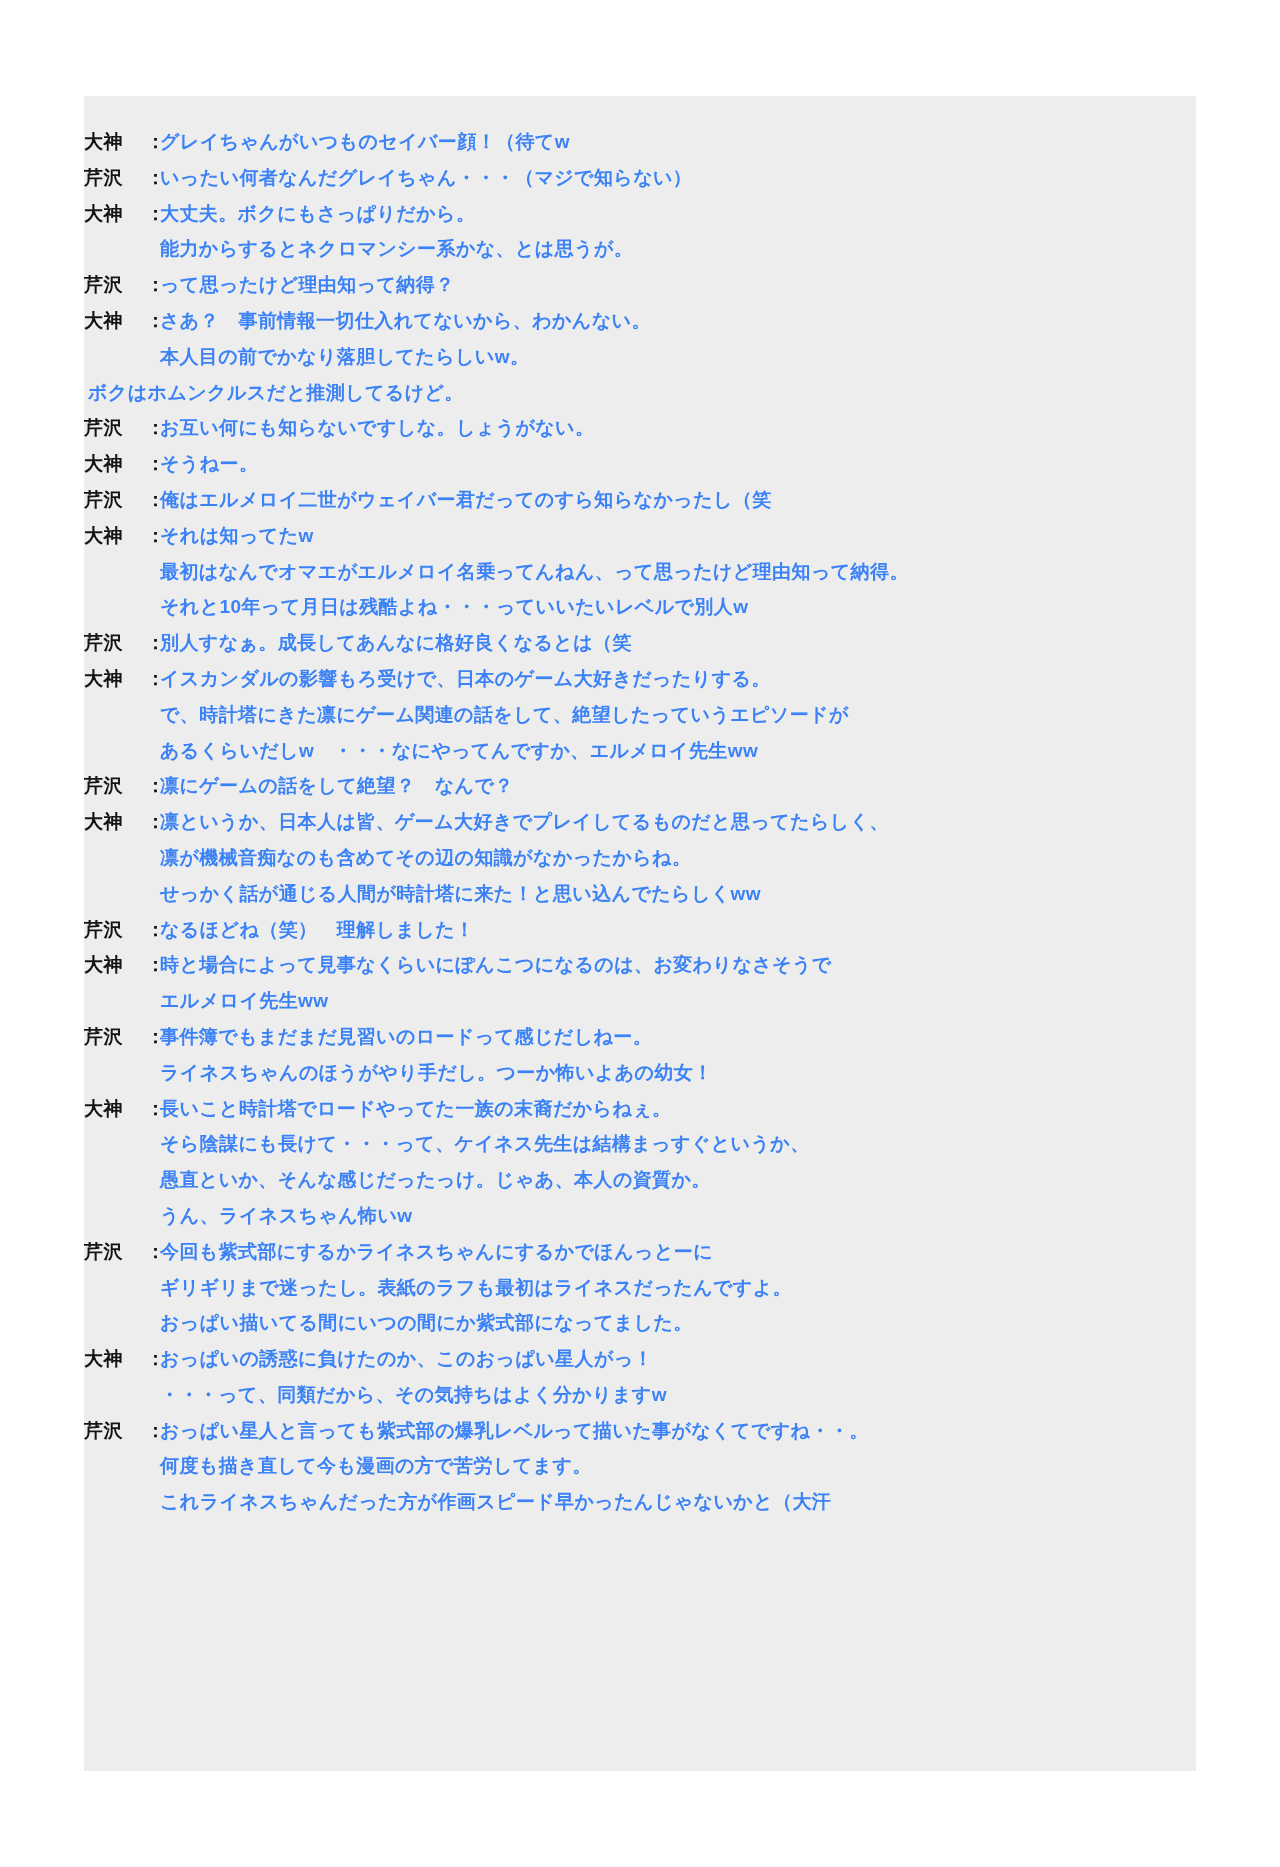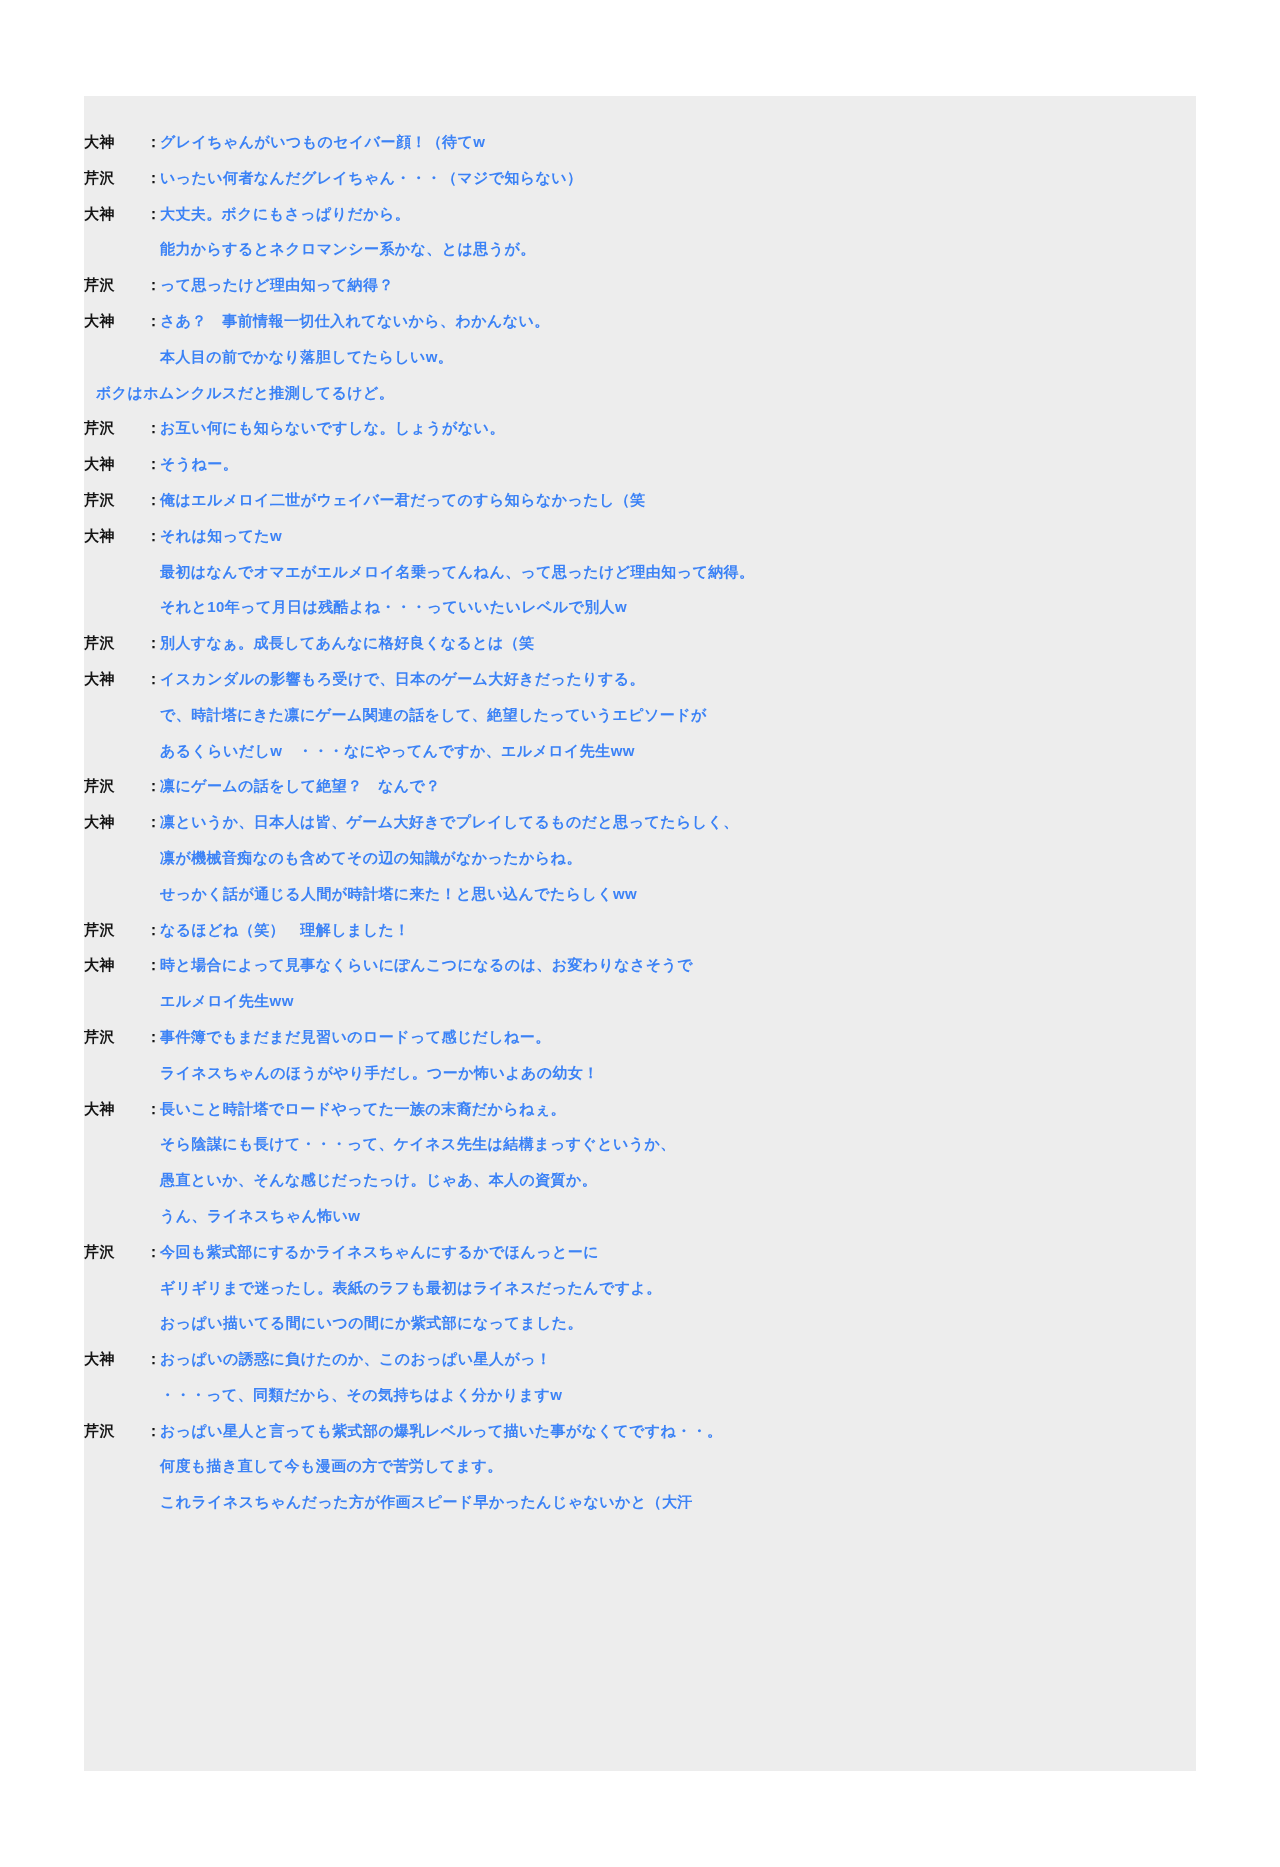--- a/index.html
+++ b/index.html
@@ -29,21 +29,21 @@
   }
   #transcript {
     position: absolute;
     left: 84px;
     top: 124px;
     width: 1020px;
   }
   .line {
     display: flex;
     align-items: flex-start;
-    font-size: 15px;
+    font-size: 19px;
     line-height: 35.8px;
     color: #1c1c1c;
     letter-spacing: 0.4px;
     white-space: nowrap;
   }
   .speaker {
     width: 62px;
     flex: 0 0 62px;
     text-align: left;
     font-weight: 700;
@@ -60,21 +60,21 @@
     font-weight: 700;
     color: #3b82f6;
   }
   
   .line.cont .speaker,
   .line.cont .colon {
     visibility: hidden;
   }
   
   .line.nospeaker {
-    padding-left: 12px;
+    padding-left: 4px;
   }
 </style>
 </head>
 <body>
 
 <div id="page">
   <div id="sheet"></div>
   <div id="transcript">
       <div class="line">
         <span class="speaker">大神</span>

